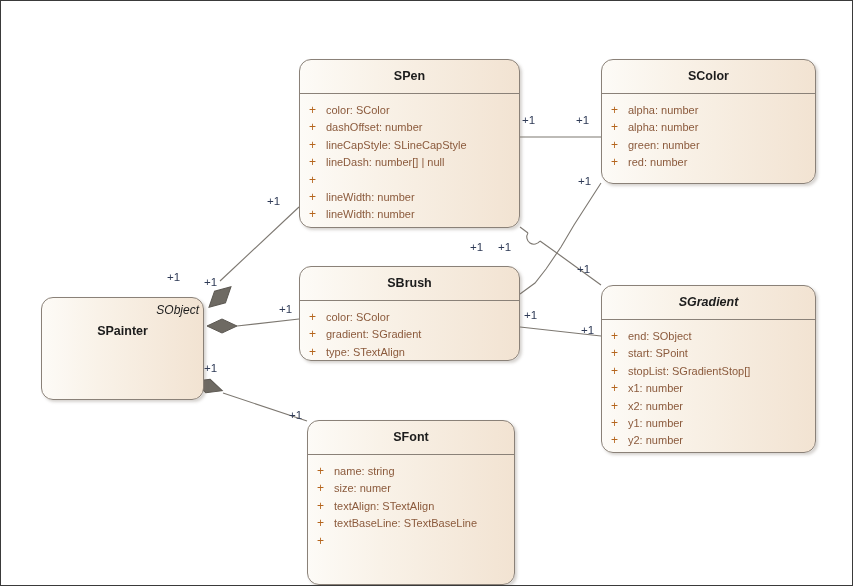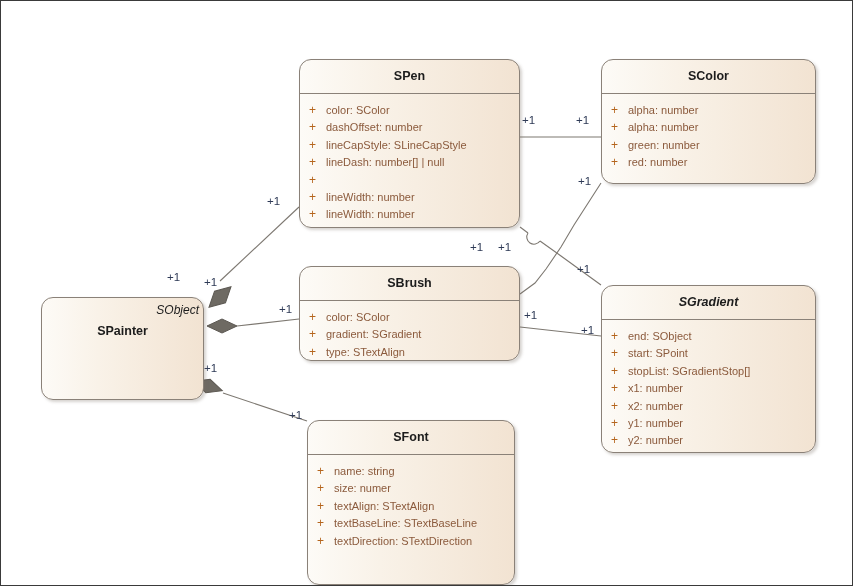--- a/index.html
+++ b/index.html
@@ -285,21 +285,20 @@
       <div class="attr-row">
         <span class="attr-vis">+</span>
         <span class="attr-text">textAlign: STextAlign</span>
       </div>
       <div class="attr-row">
         <span class="attr-vis">+</span>
         <span class="attr-text">textBaseLine: STextBaseLine</span>
       </div>
       <div class="attr-row">
         <span class="attr-vis">+</span>
-        <span class="attr-text">textDirection: STextDirection</span>
       </div>
     </div>
   </div>
 
   <div class="uml-class" style="left:40px; top:296px; width:163px; height:103px;">
     <div class="spainter-stereo">SObject</div>
     <div class="spainter-name">SPainter</div>
   </div>
 
 </div>

